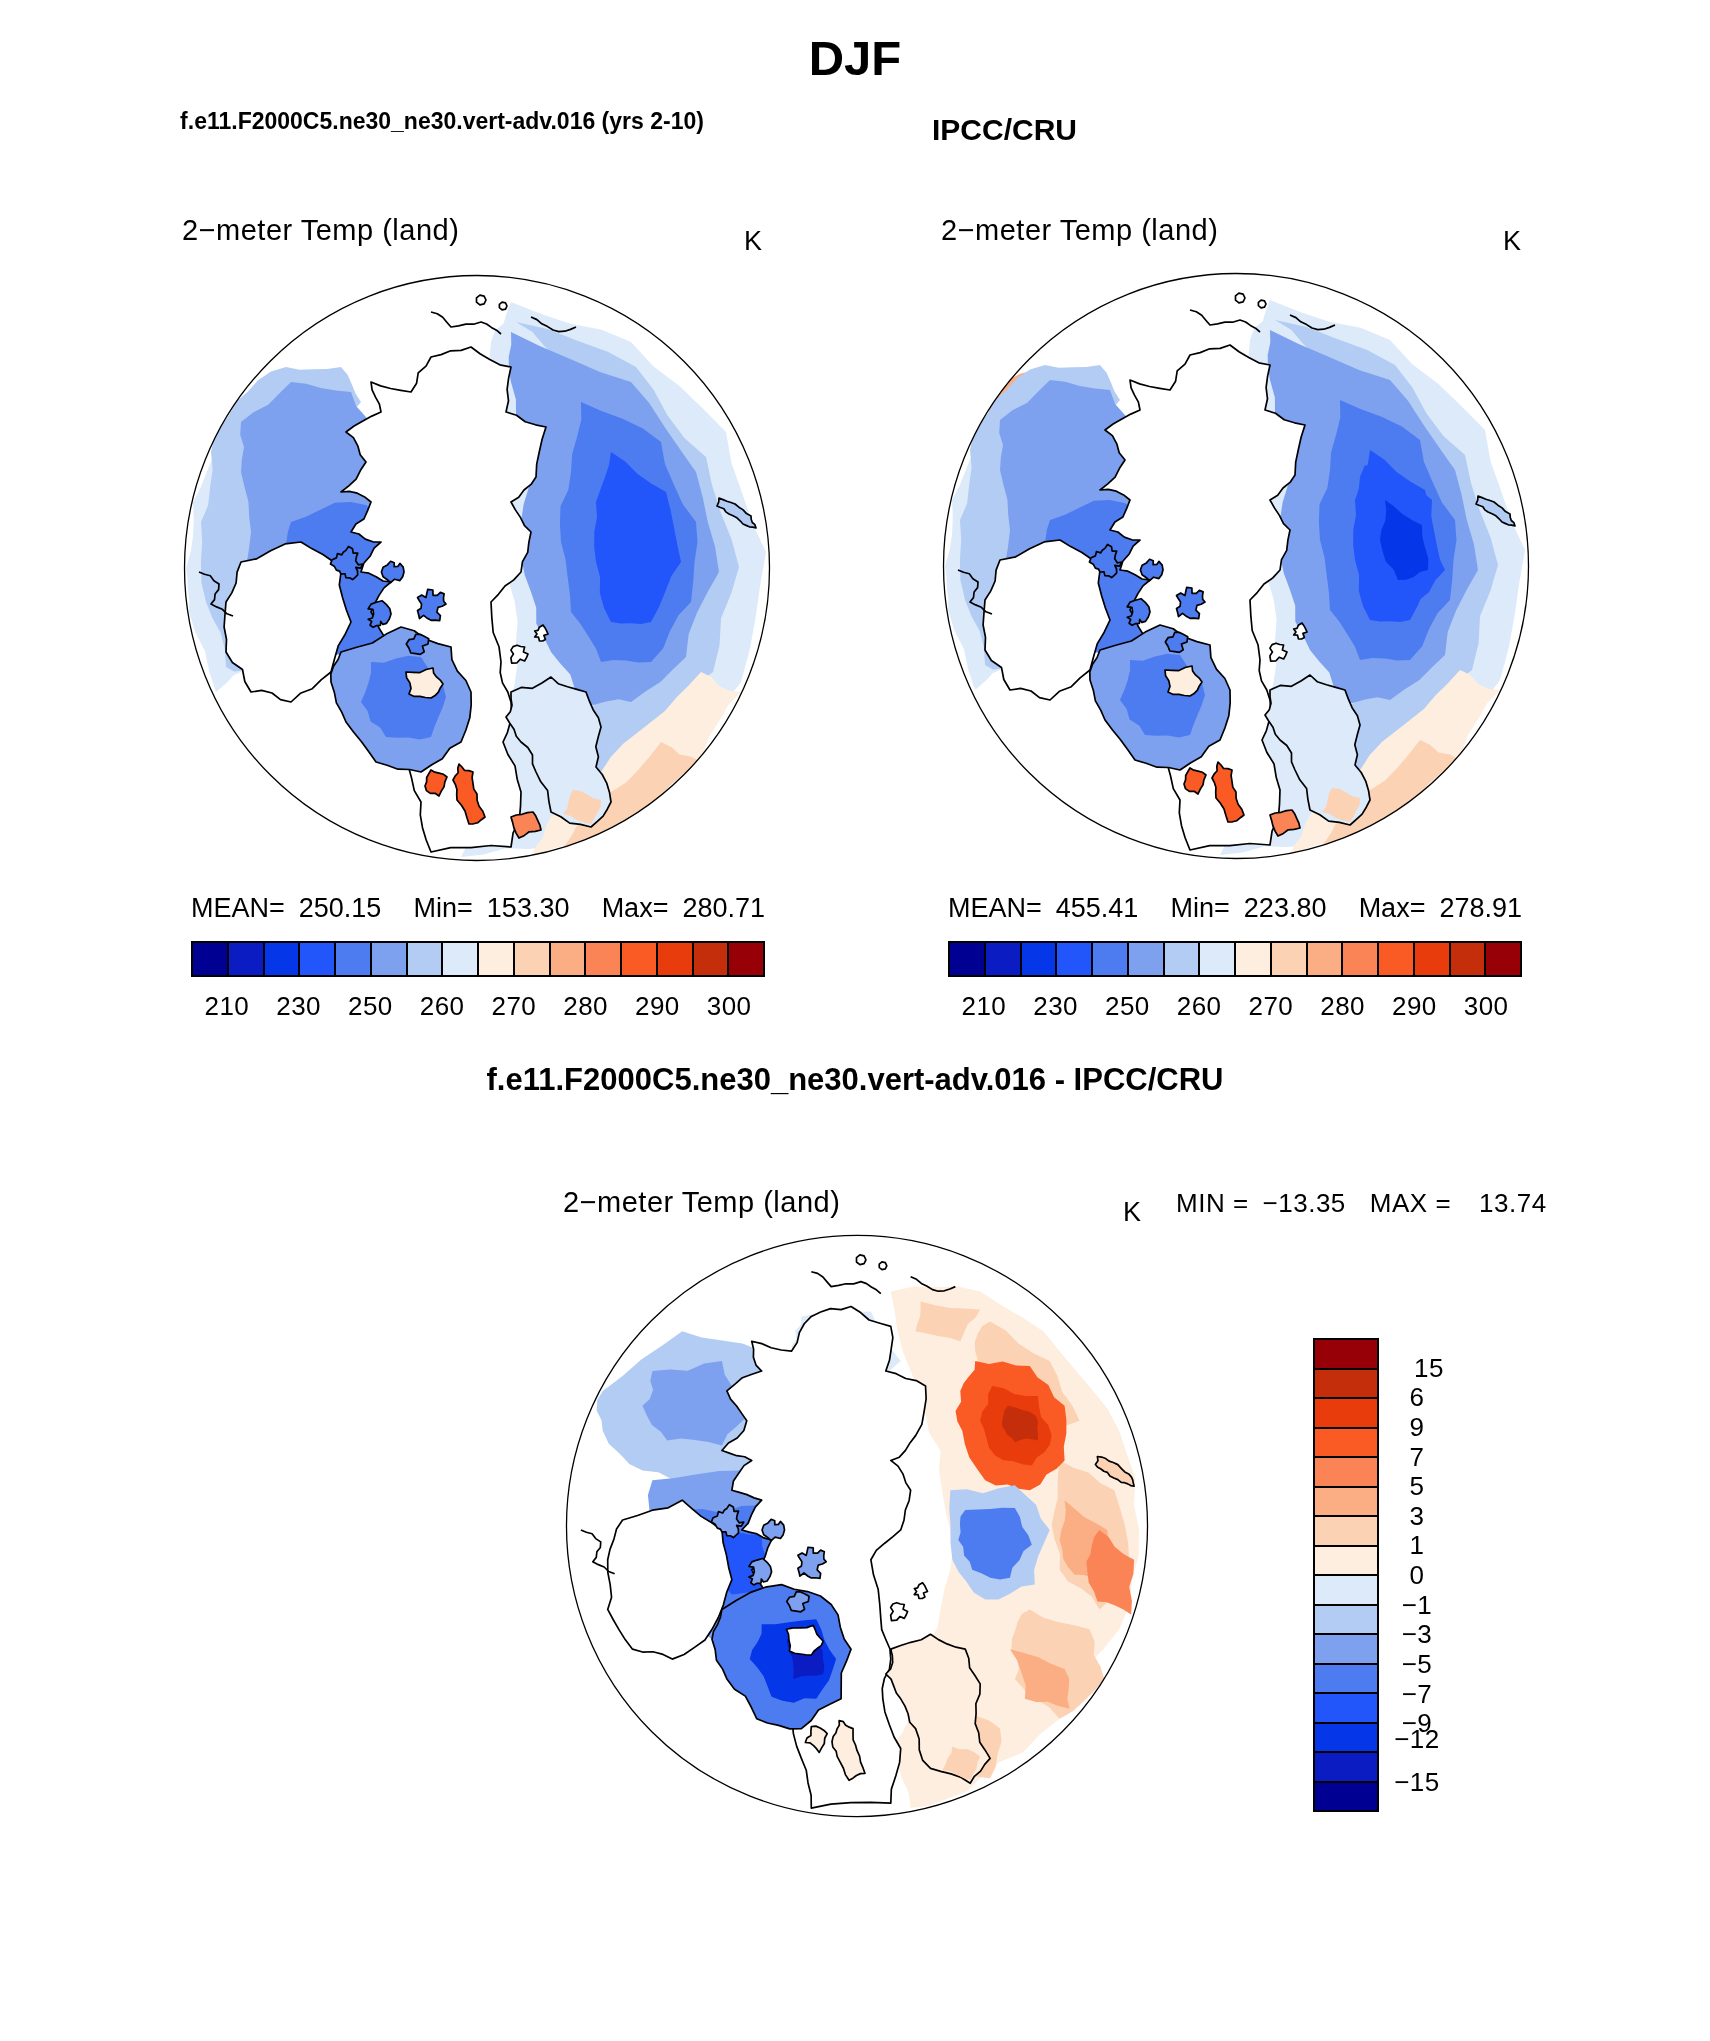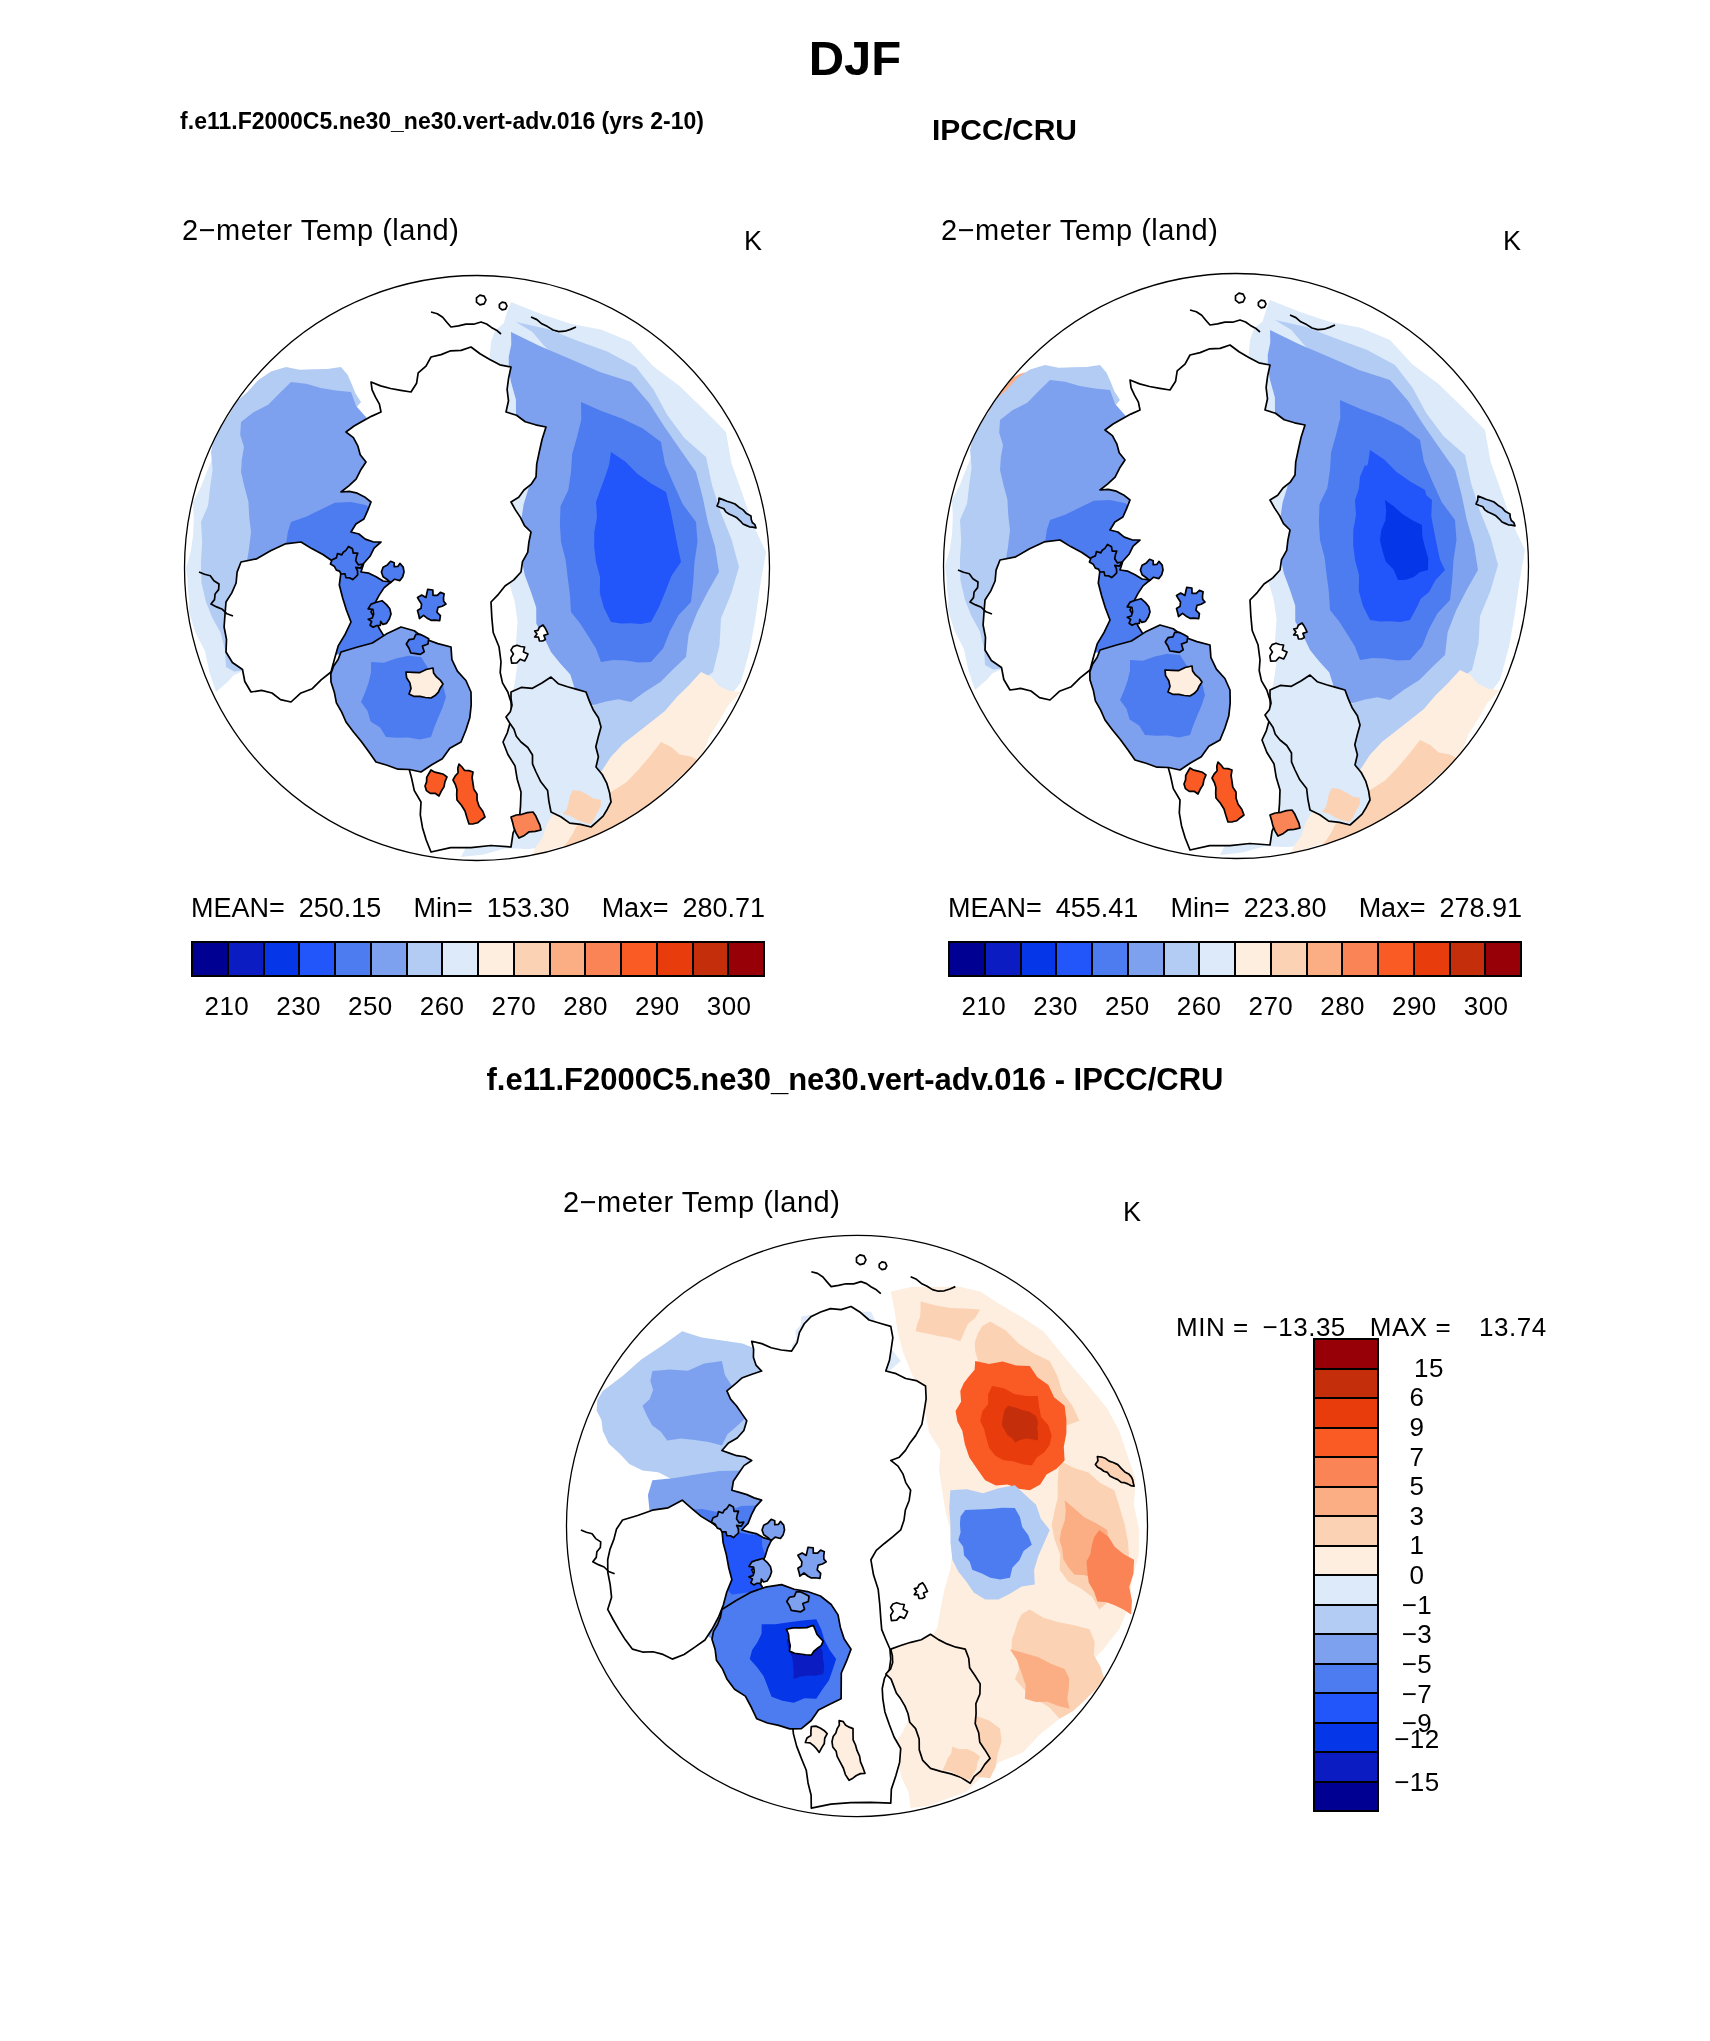--- a/index.html
+++ b/index.html
@@ -274,21 +274,21 @@
       <path d="M305.0 28.0L303.1 31.9L298.9 32.9L295.5 30.2L295.5 25.8L298.9 23.1L303.1 24.1Z" fill="#ffffff" stroke="#000" stroke-width="1.7" stroke-linejoin="round"></path>
       <path d="M326.0 34.0L324.5 37.1L321.1 37.9L318.4 35.7L318.4 32.3L321.1 30.1L324.5 30.9Z" fill="#ffffff" stroke="#000" stroke-width="1.7" stroke-linejoin="round"></path>
       <path d="M538.0 226.0L542.3 226.6L546.4 228.1L549.8 230.7L554.0 232.0L558.6 234.2L562.0 238.0L565.6 241.6L570.0 244.0L572.2 246.5L573.6 249.6L574.2 252.8L575.0 256.0L571.6 255.3L568.6 253.6L565.4 252.4L562.0 252.0L558.6 249.3L554.6 247.6L550.6 245.6L548.0 242.0L544.5 240.9L541.6 238.6L538.3 236.9L536.0 234.0L538.6 230.4Z" fill="#FCD2B4" stroke="#000" stroke-width="1.7" stroke-linejoin="round"></path>
       <path d="M250.0 40.0L256.3 41.7L261.7 45.3L265.8 50.2L270.0 55.0L277.5 53.8L284.9 52.1L292.6 52.2L300.0 50.0L305.6 52.0L310.4 55.4L315.5 58.2L320.0 62.0" fill="none" stroke="#000" stroke-width="1.7" stroke-linejoin="round"></path>
       <path d="M350.0 45.0L355.9 47.6L360.8 51.8L366.6 54.6L372.0 58.0L377.8 59.6L383.9 59.2L389.5 57.4L395.0 55.0" fill="none" stroke="#000" stroke-width="1.7" stroke-linejoin="round"></path>
       <path d="M18.0 300.0L23.5 302.3L29.3 303.8L32.9 308.7L38.0 312.0L37.6 317.6L34.1 322.0L33.5 327.6L30.0 332.0L35.6 334.9L41.4 337.3L46.0 341.8L52.0 344.0" fill="none" stroke="#000" stroke-width="1.7" stroke-linejoin="round"></path>
     </g>
     <circle cx="296" cy="296" r="292.5" fill="none" stroke="#000" stroke-width="1.3"></circle>
   </svg>
 
-<div class="abs ncl" style="left:1176px;top:1312px;font-size:26px;display:flex;column-gap:14px;">
+<div class="abs ncl" style="left:1176px;top:1188px;font-size:26px;display:flex;column-gap:14px;">
   <span>MIN =</span>
   <span>−13.35</span>
   <span style="margin-left:10px;">MAX =</span>
   <span style="margin-left:14px;">13.74</span>
 </div>
 
 <div id="vbar-diff" class="abs vbar" style="left:1313px;top:1338px;width:66px;height:474px;">
     <div class="cell" style="background: rgb(151, 0, 6);"></div>
     <div class="cell" style="background: rgb(197, 46, 10);"></div>
     <div class="cell" style="background: rgb(232, 60, 12);"></div>

